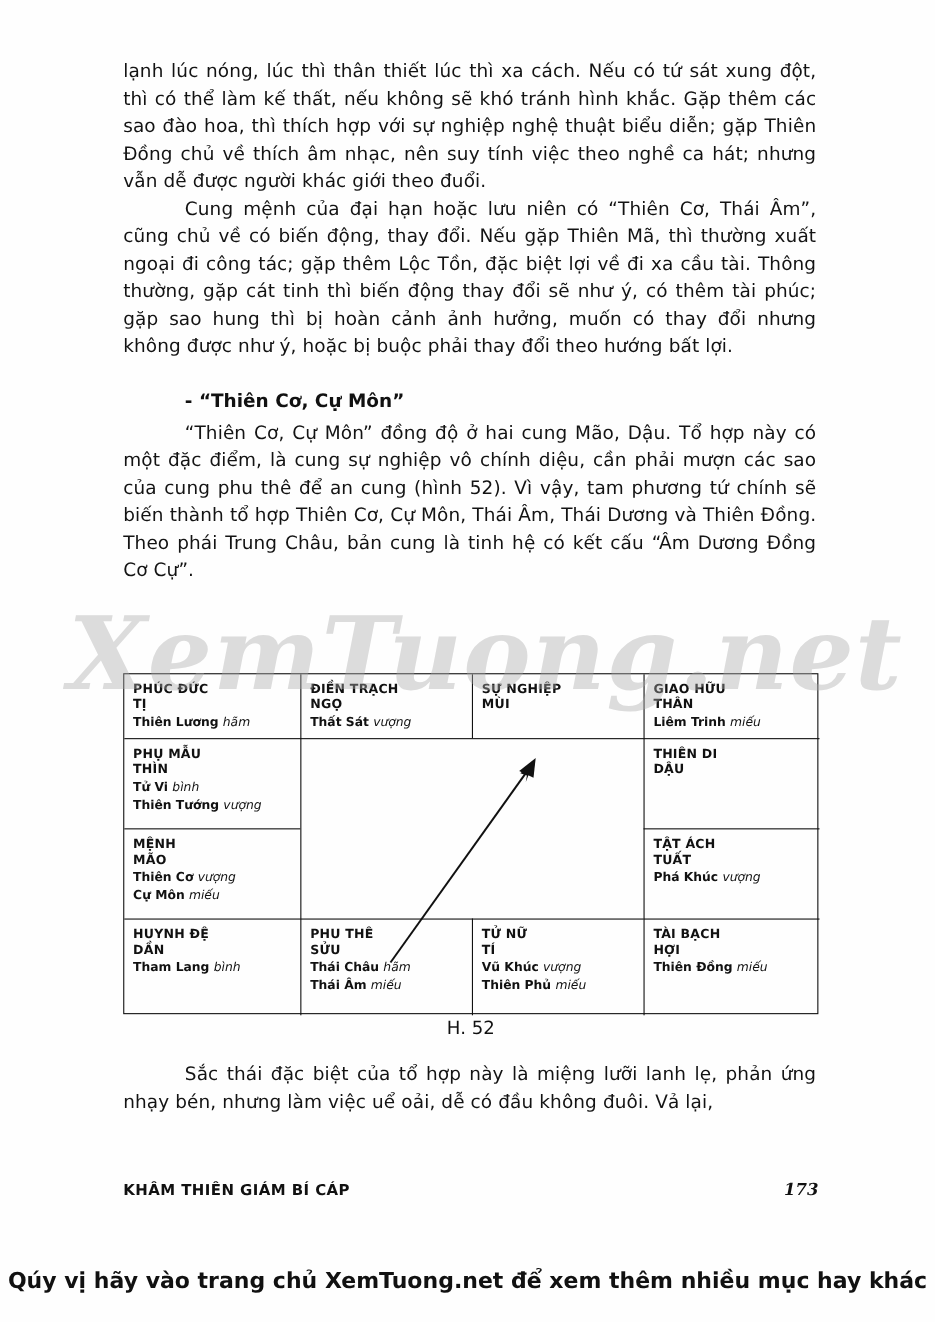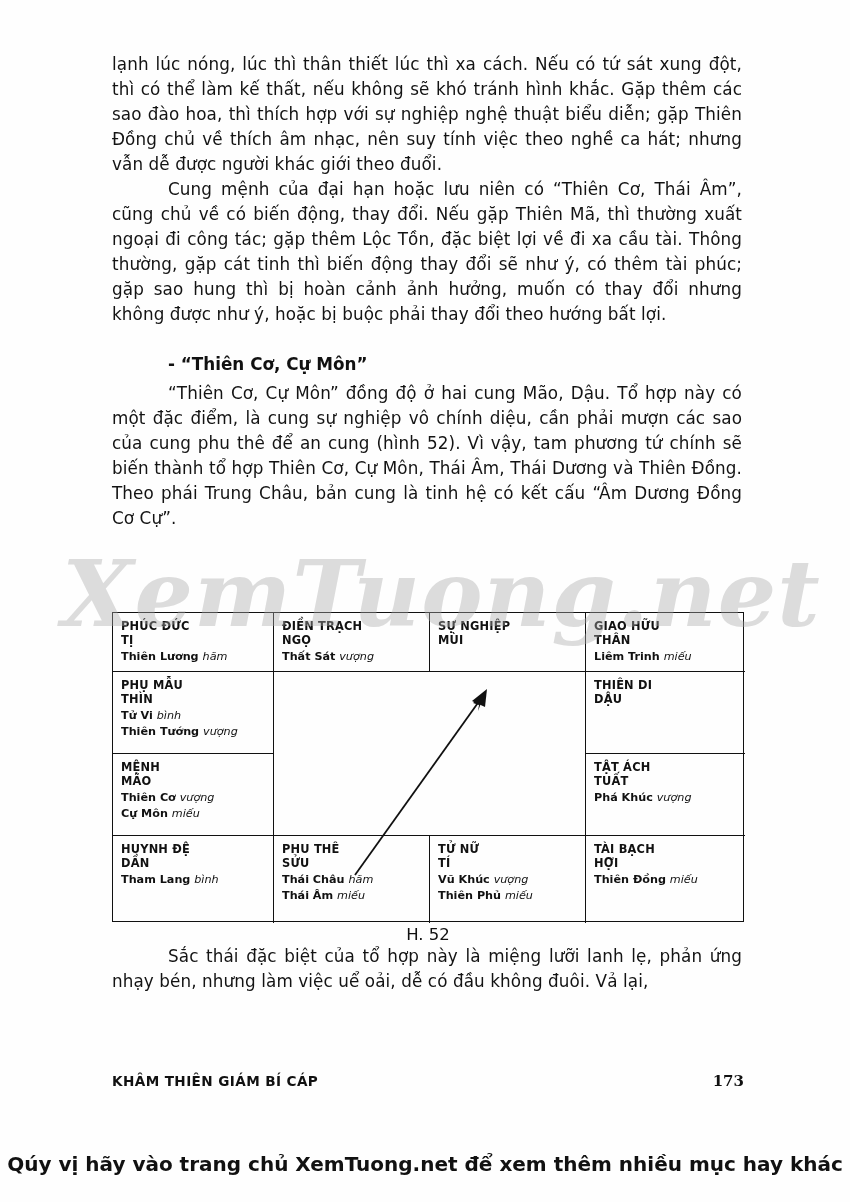--- a/index.html
+++ b/index.html
@@ -140,21 +140,21 @@
     text-align: center;
     font-family: "DejaVu Sans", sans-serif;
     font-size: 16.5px;
     font-weight: normal;
     color: #111;
   }
 
   .after-fig {
     position: absolute;
     left: 112px;
-    top: 944px;
+    top: 964px;
     width: 630px;
   }
 
   
   .footer {
     position: absolute;
     left: 112px;
     top: 1072px;
     width: 632px;
     display: flex;
@@ -165,20 +165,21 @@
     font-family: "DejaVu Sans", sans-serif;
     font-size: 13.6px;
     font-weight: bold;
     letter-spacing: 0.4px;
     color: #111;
   }
   .footer .pageno {
     font-family: "DejaVu Serif", serif;
     font-size: 15px;
     font-weight: bold;
+    font-style: italic;
     color: #111;
   }
 
   .bottom-banner {
     position: absolute;
     left: 0;
     top: 1152px;
     width: 850px;
     text-align: center;
     font-family: "DejaVu Sans", sans-serif;

